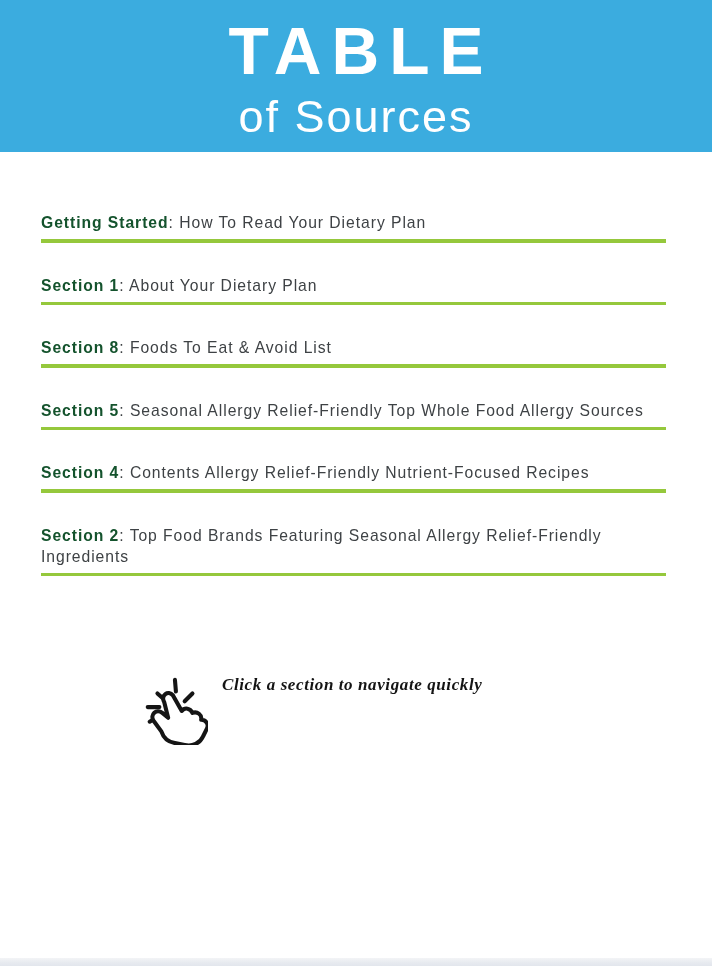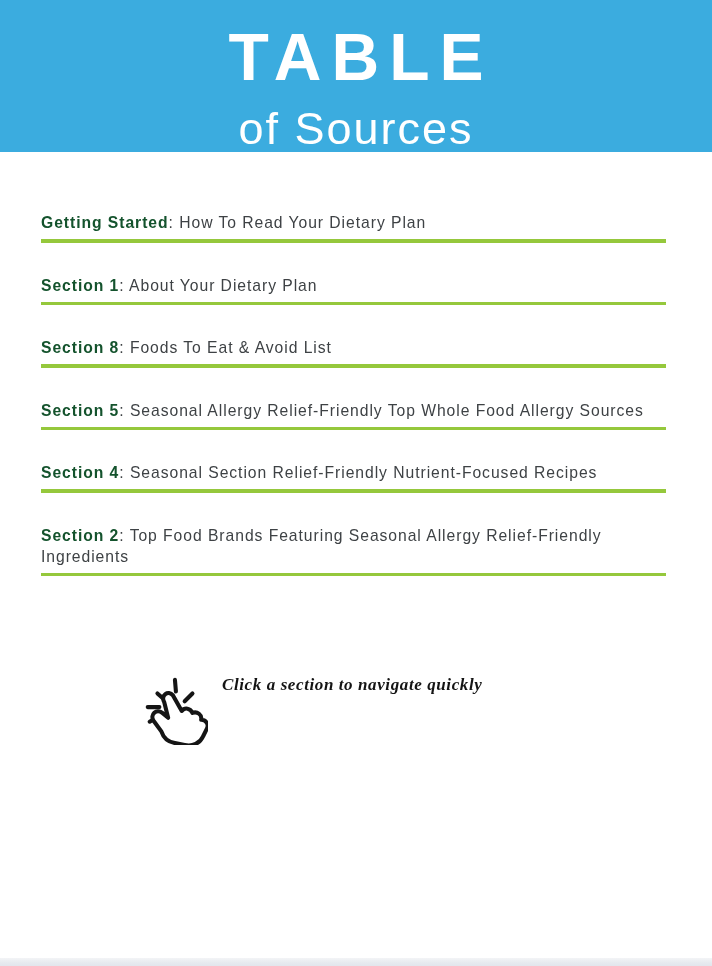--- a/index.html
+++ b/index.html
@@ -13,21 +13,21 @@
 
   
   .banner{
     position:absolute;top:0;left:0;right:0;
     height:152px;
     background:#3BACDF;
     text-align:center;
     color:#ffffff;
   }
   .banner .title{
-    margin:11px;padding-top:10px;
+    margin:5px;padding-top:10px;
     font-size:66px;line-height:72px;
     font-weight:700;
     letter-spacing:10px;
     padding-left:10px; 
   }
   .banner .subtitle{
     margin:4px 0 0 0;
     font-size:45px;line-height:50px;
     font-weight:400;
     letter-spacing:2px;
@@ -105,21 +105,21 @@
       <p><b>Section 8</b><span>: Foods To Eat &amp; Avoid List</span></p>
       <div class="rule"></div>
     </div>
 
     <div class="toc-entry">
       <p><b>Section 5</b><span>: Seasonal Allergy Relief-Friendly Top Whole Food Allergy Sources</span></p>
       <div class="rule"></div>
     </div>
 
     <div class="toc-entry">
-      <p><b>Section 4</b><span>: Seasonal Section Relief-Friendly Nutrient-Focused Recipes</span></p>
+      <p><b>Section 4</b><span>: Contents Allergy Relief-Friendly Nutrient-Focused Recipes</span></p>
       <div class="rule"></div>
     </div>
 
     <div class="toc-entry">
       <p><b>Section 2</b><span>: Top Food Brands Featuring Seasonal Allergy Relief-Friendly Ingredients</span></p>
       <div class="rule"></div>
     </div>
 
   </div>
 

